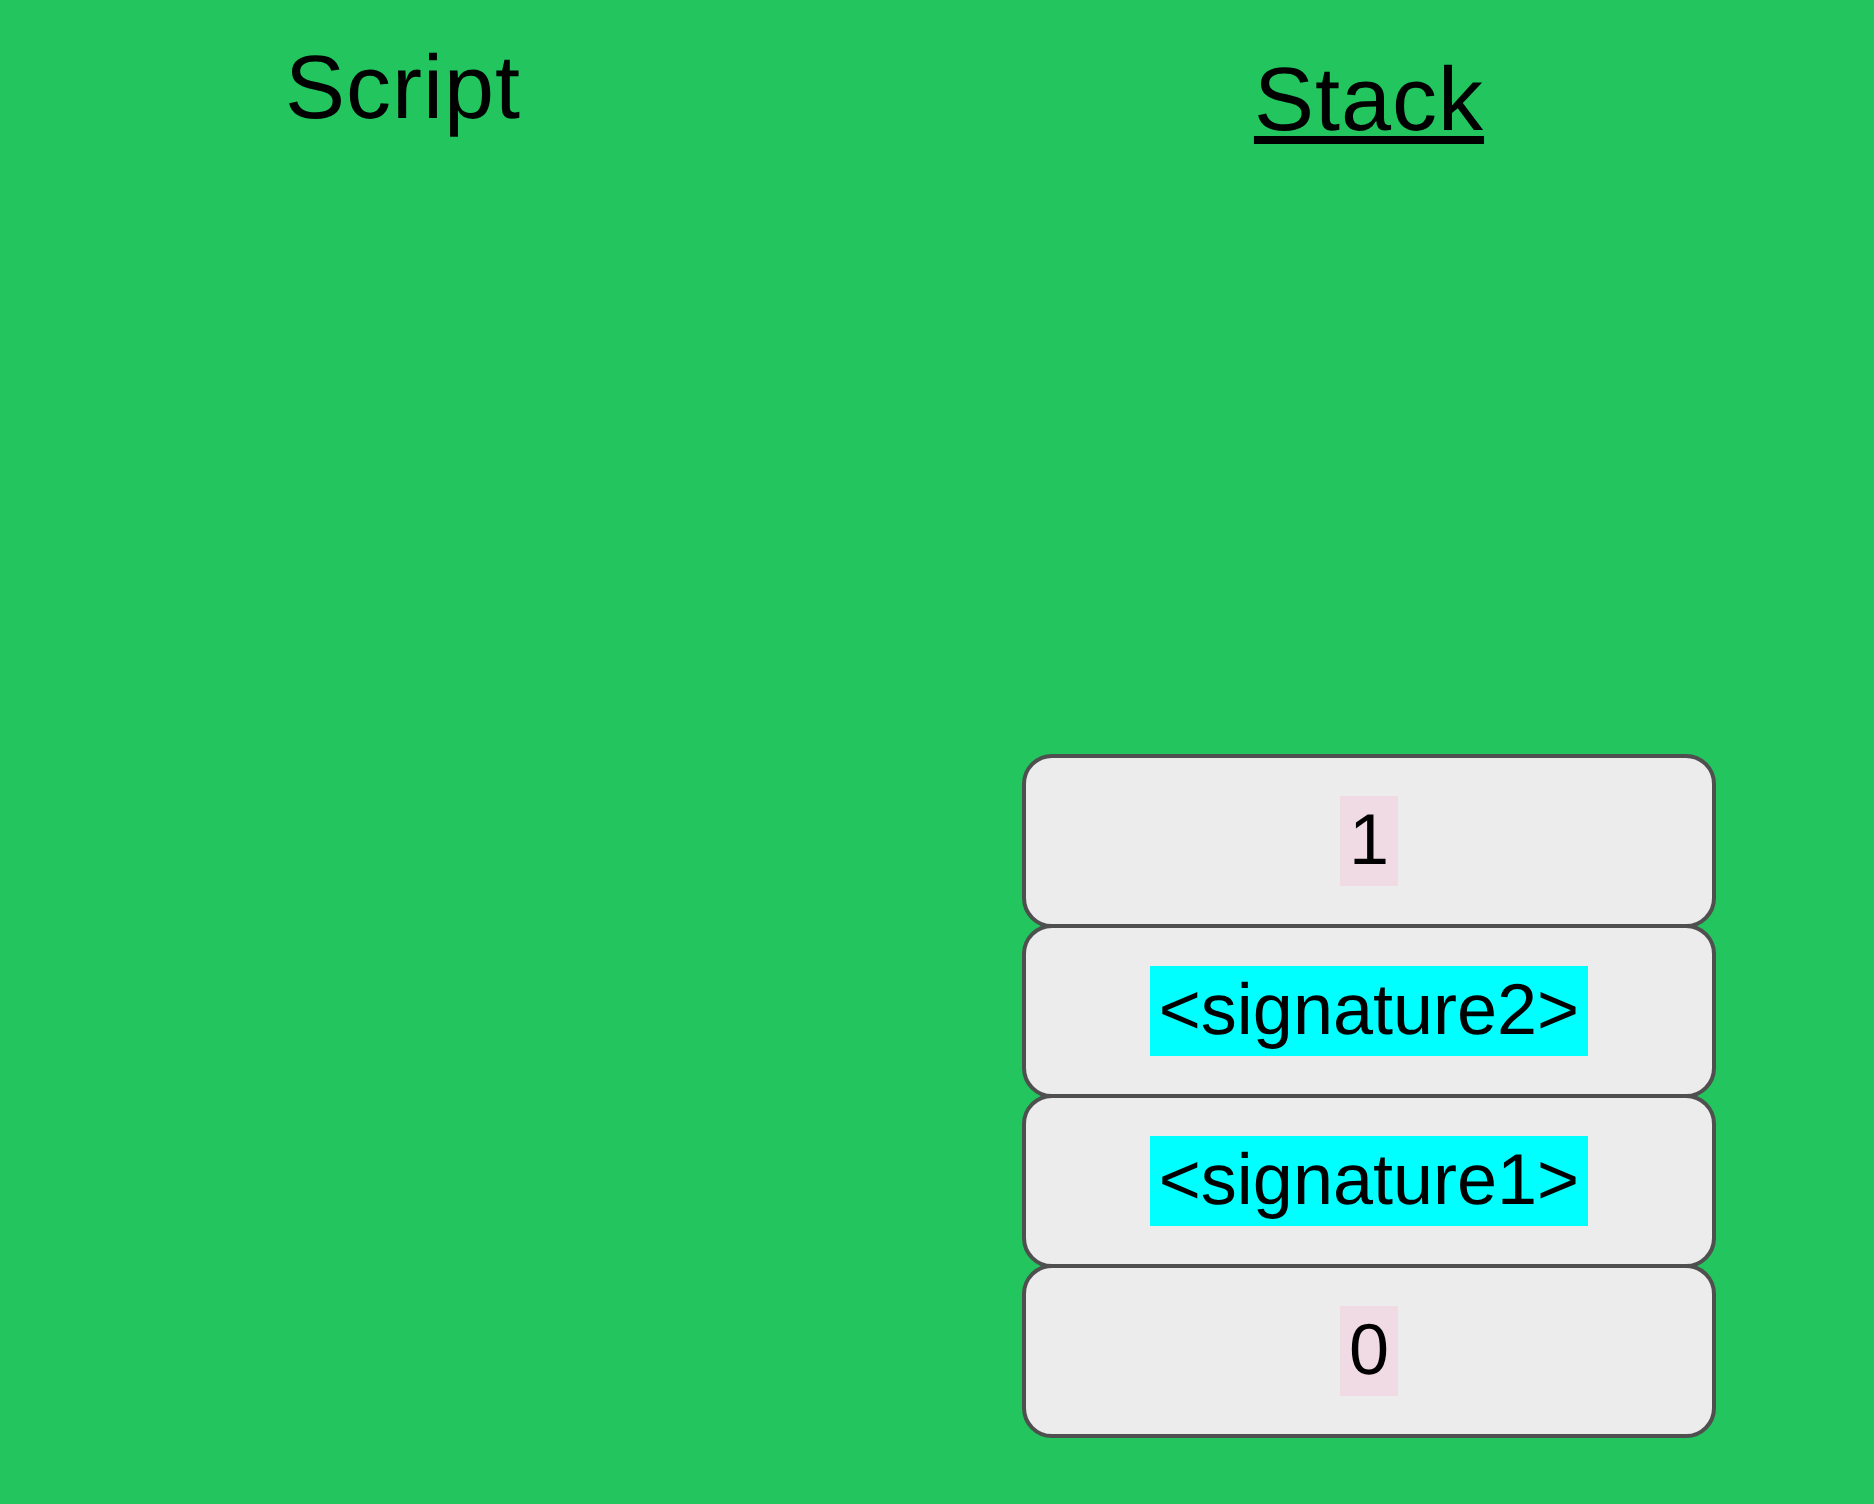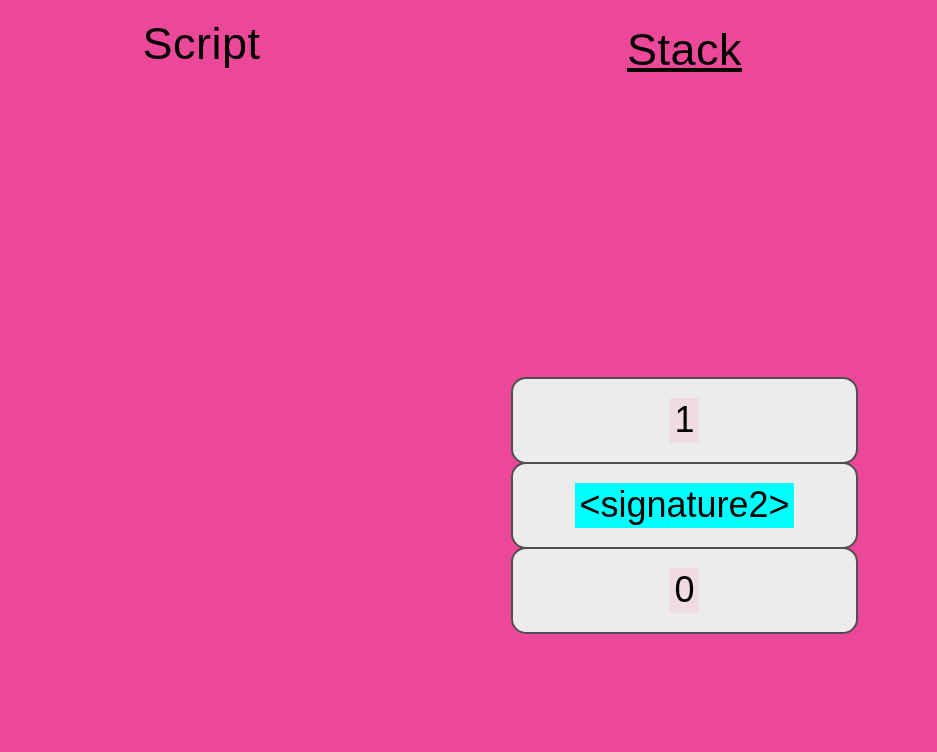--- a/index.html
+++ b/index.html
@@ -5,21 +5,21 @@
   html, body {
     margin: 0;
     padding: 0;
     background: #ffffff;
     font-family: "Liberation Sans", sans-serif;
   }
   .page {
     position: relative;
     width: 937px;
     height: 752px;
-    background: #ec4899;
+    background: #22c55e;
     overflow: hidden;
   }
   .col-heading {
     position: absolute;
     font-size: 45px;
     line-height: 1.15;
     letter-spacing: 0.5px;
     color: #000000;
     text-align: center;
     white-space: nowrap;
@@ -85,20 +85,23 @@
   <div class="stack-list">
 
     <div class="stack-item">
       <span class="value" style="background-color: rgb(240, 219, 228);">1</span>
     </div>
 
     <div class="stack-item">
       <span class="value" style="background-color: rgb(0, 255, 255);">&lt;signature2&gt;</span>
     </div>
 
+    <div class="stack-item">
+      <span class="value" style="background-color: rgb(0, 255, 255);">&lt;signature1&gt;</span>
+    </div>
 
     <div class="stack-item">
       <span class="value" style="background-color: rgb(240, 219, 228);">0</span>
     </div>
 
   </div>
 
 </div>
 
 </body></html>

